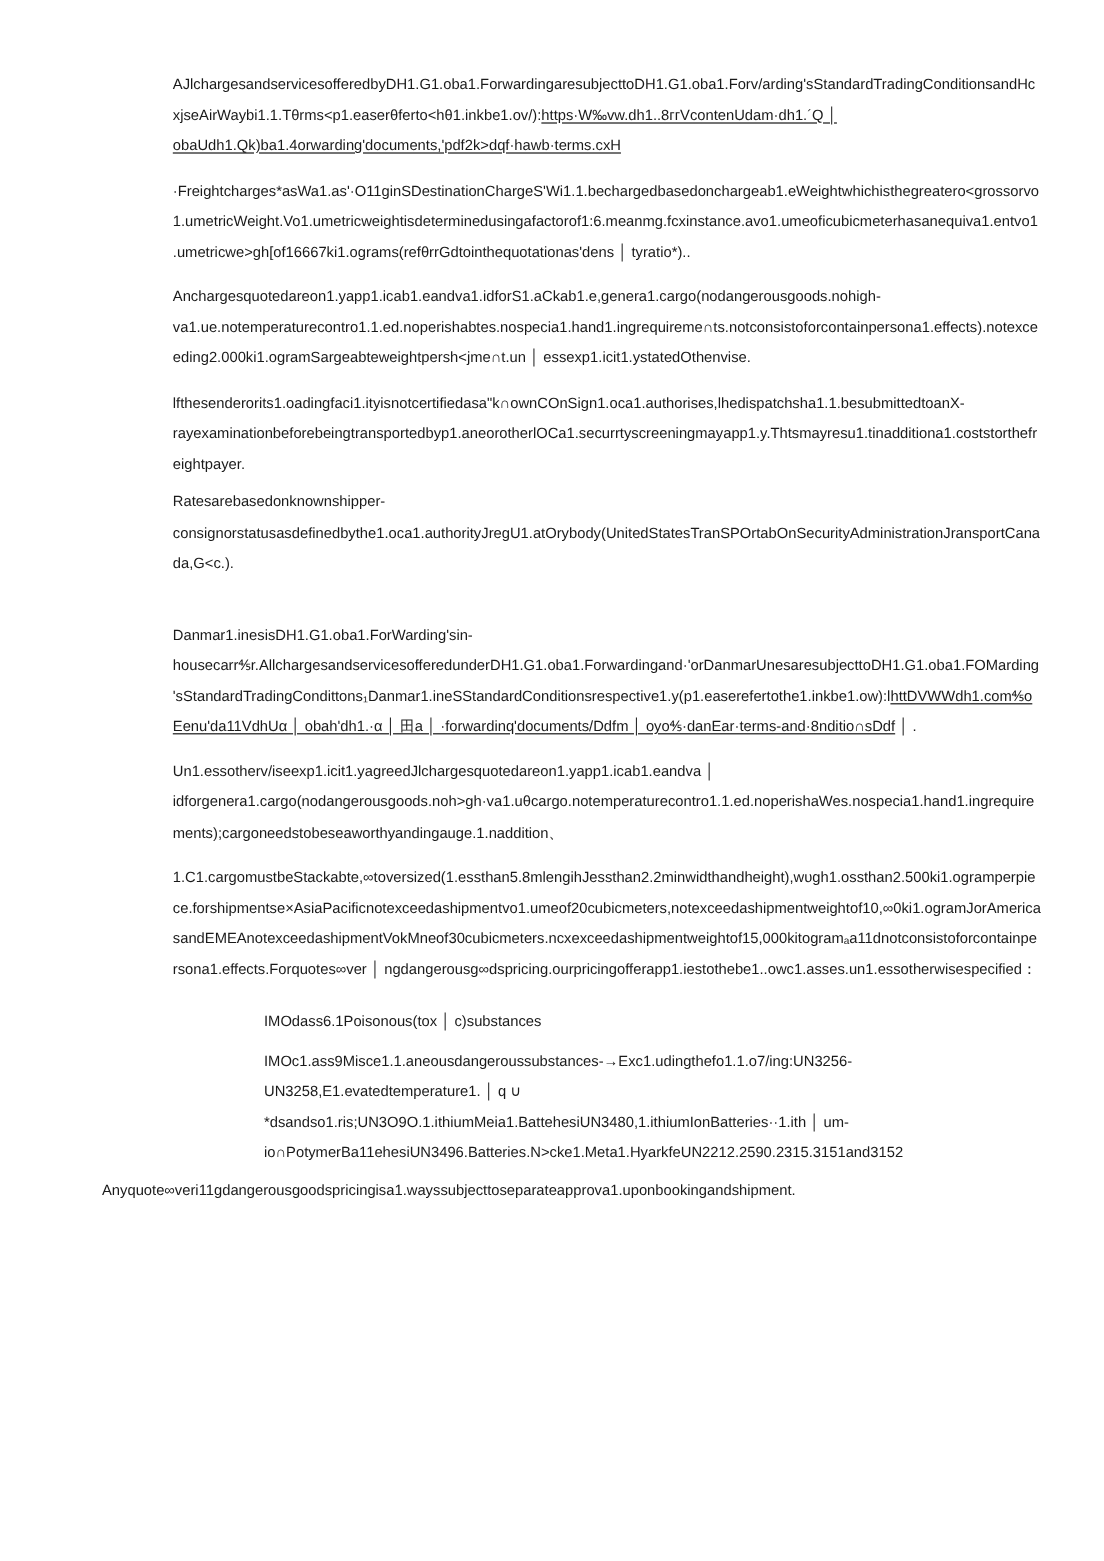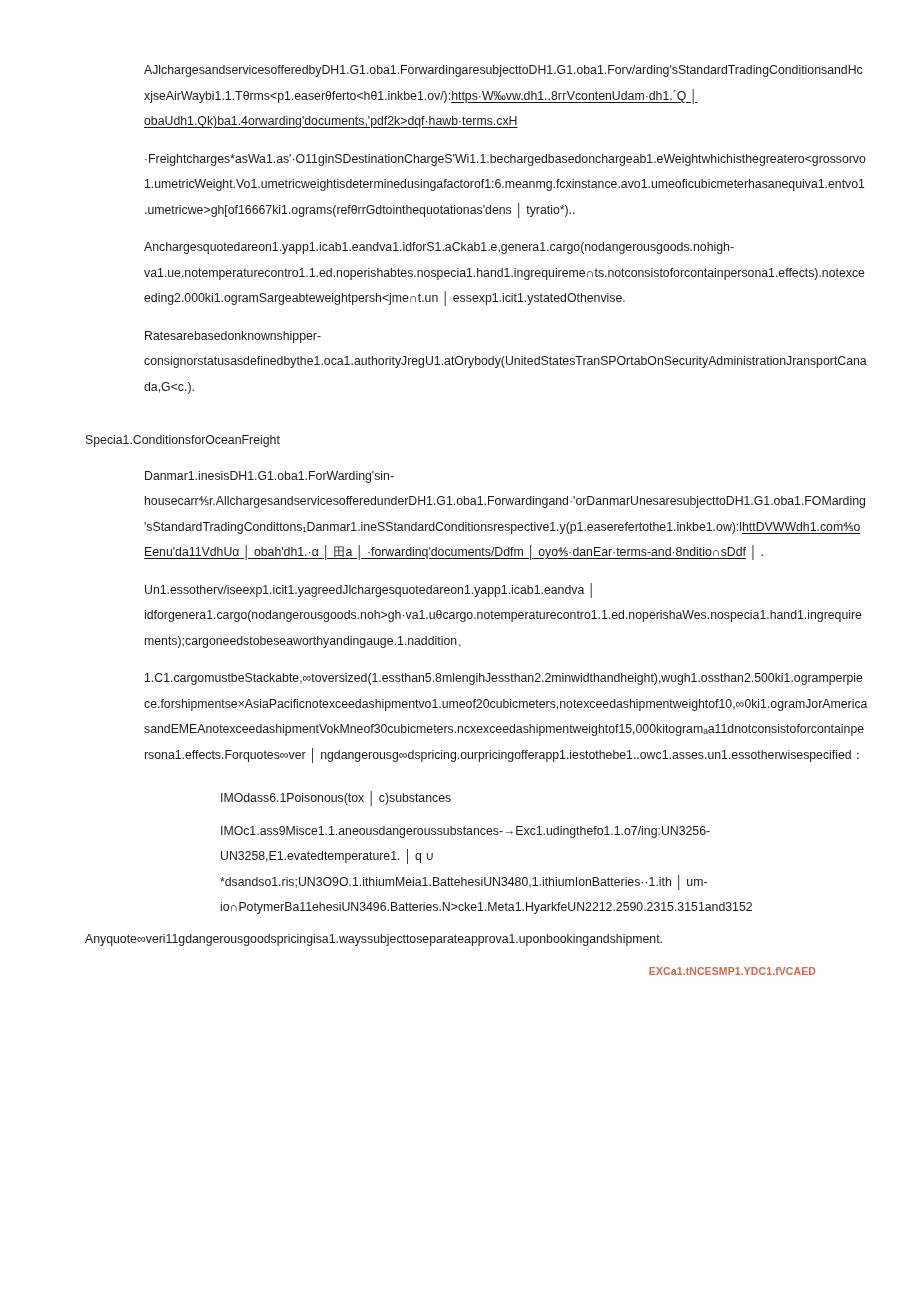--- a/index.html
+++ b/index.html
@@ -94,27 +94,27 @@
     <div class="spacer-sm"></div>
 
     <p class="para indent-1">·Freightcharges*asWa1.as'·O11ginSDestinationChargeS'Wi1.1.bechargedbasedonchargeab1.eWeightwhichisthegreatero&lt;grossorvo1.umetricWeight.Vo1.umetricweightisdeterminedusingafactorof1:6.meanmg.fcxinstance.avo1.umeoficubicmeterhasanequiva1.entvo1.umetricwe&gt;gh[of16667ki1.ograms(refθrrGdtointhequotationas'dens │ tyratio*)..</p>
 
     <div class="spacer-sm"></div>
 
     <p class="para indent-1">Anchargesquotedareon1.yapp1.icab1.eandva1.idforS1.aCkab1.e,genera1.cargo(nodangerousgoods.nohigh-va1.ue.notemperaturecontro1.1.ed.noperishabtes.nospecia1.hand1.ingrequireme∩ts.notconsistoforcontainpersona1.effects).notexceeding2.000ki1.ogramSargeabteweightpersh&lt;jme∩t.un │ essexp1.icit1.ystatedOthenvise.</p>
 
     <div class="spacer-sm"></div>
 
+    <p class="para indent-1">lfthesenderorits1.oadingfaci1.ityisnotcertifiedasa"k∩ownCOnSign1.oca1.authorises,lhedispatchsha1.1.besubmittedtoanX-rayexaminationbeforebeingtransportedbyp1.aneorotherlOCa1.securrtyscreeningmayapp1.y.Thtsmayresu1.tinadditiona1.coststorthefreightpayer.</p>
 
 
     <p class="para indent-1">Ratesarebasedonknownshipper-consignorstatusasdefinedbythe1.oca1.authorityJregU1.atOrybody(UnitedStatesTranSPOrtabOnSecurityAdministrationJransportCanada,G&lt;c.).</p>
 
     <div class="spacer-lg"></div>
 
-    <p class="heading">Specia1.ConditionsforOceanFreight</p>
 
     <div class="spacer-sm"></div>
 
     <p class="para indent-1"><span>Danmar1.inesisDH1.G1.oba1.ForWarding'sin-housecarr⅘r.AllchargesandservicesofferedunderDH1.G1.oba1.Forwardingand·'orDanmarUnesaresubjecttoDH1.G1.oba1.FOMarding'sStandardTradingCondittons₁Danmar1.ineSStandardConditionsrespective1.y(p1.easerefertothe1.inkbe1.ow):l</span><span class="doc-link">httDVWWdh1.com⅘oEenu'da11VdhUα │ obah'dh1.·α │ 田a │ ·forwardinq'documents/Ddfm │ oyo⅘·danEar·terms-and·8nditio∩sDdf</span><span> │ .</span></p>
 
     <div class="spacer-sm"></div>
 
     <p class="para indent-1">Un1.essotherv/iseexp1.icit1.yagreedJlchargesquotedareon1.yapp1.icab1.eandva │ idforgenera1.cargo(nodangerousgoods.noh&gt;gh·va1.uθcargo.notemperaturecontro1.1.ed.noperishaWes.nospecia1.hand1.ingrequirements);cargoneedstobeseaworthyandingauge.1.naddition、</p>
 
     <div class="spacer-sm"></div>
@@ -123,20 +123,19 @@
 
     <div class="spacer-md"></div>
 
     <p class="list-item gap">IMOdass6.1Poisonous(tox │ c)substances</p>
     <p class="list-item">IMOc1.ass9Misce1.1.aneousdangeroussubstances-→Exc1.udingthefo1.1.o7/ing:UN3256-UN3258,E1.evatedtemperature1. │ q ∪ *dsandso1.ris;UN3O9O.1.ithiumMeia1.BattehesiUN3480,1.ithiumIonBatteries··1.ith │ um-io∩PotymerBa11ehesiUN3496.Batteries.N&gt;cke1.Meta1.HyarkfeUN2212.2590.2315.3151and3152</p>
 
     <div class="spacer-sm"></div>
 
     <p class="para indent-0">Anyquote∞veri11gdangerousgoodspricingisa1.wayssubjecttoseparateapprova1.uponbookingandshipment.</p>
 
-    <p class="accent-line" style="color: rgb(212, 103, 74);">EXCa1.tNCESMP1.YDC1.fVCAED</p>
 
 
     <div class="spacer-sm"></div>
 
 
   </div>
 </div>
 
 </body></html>

